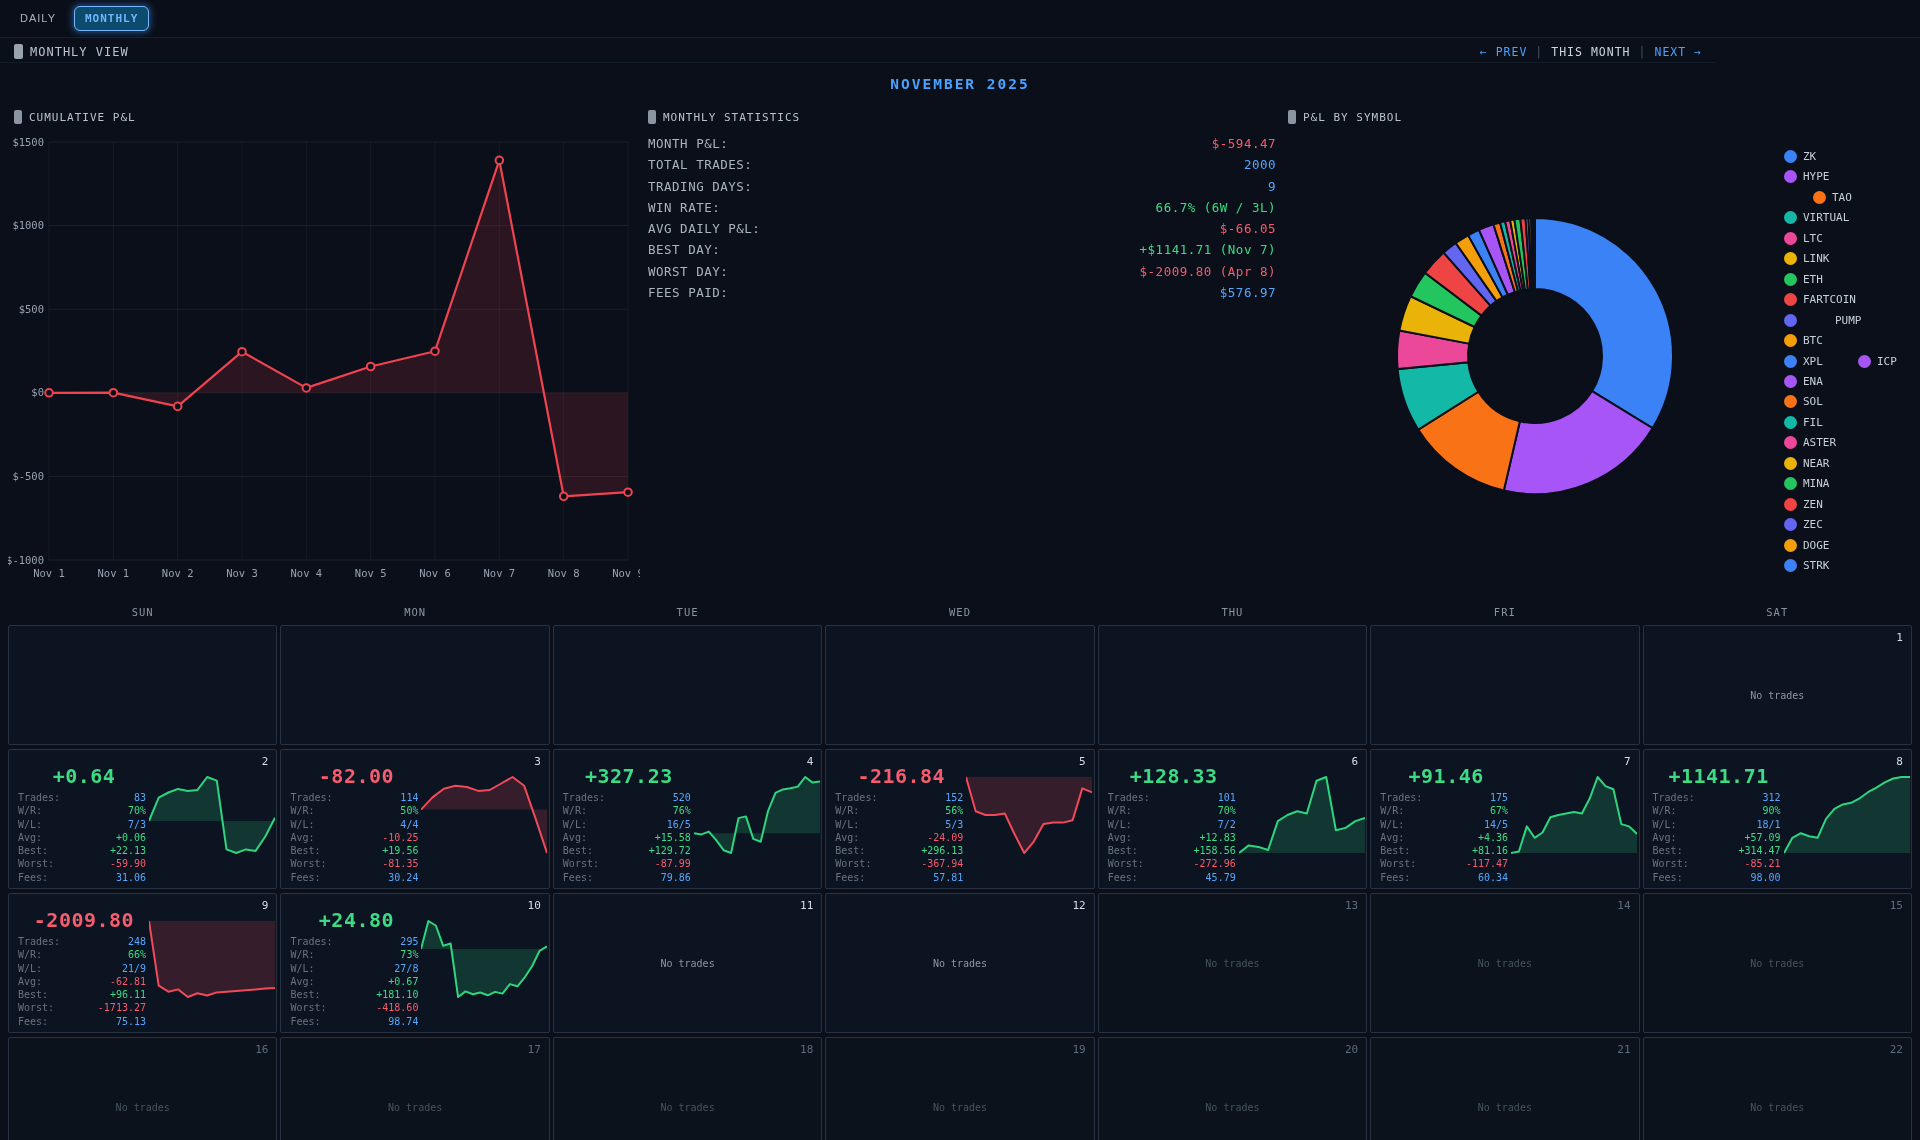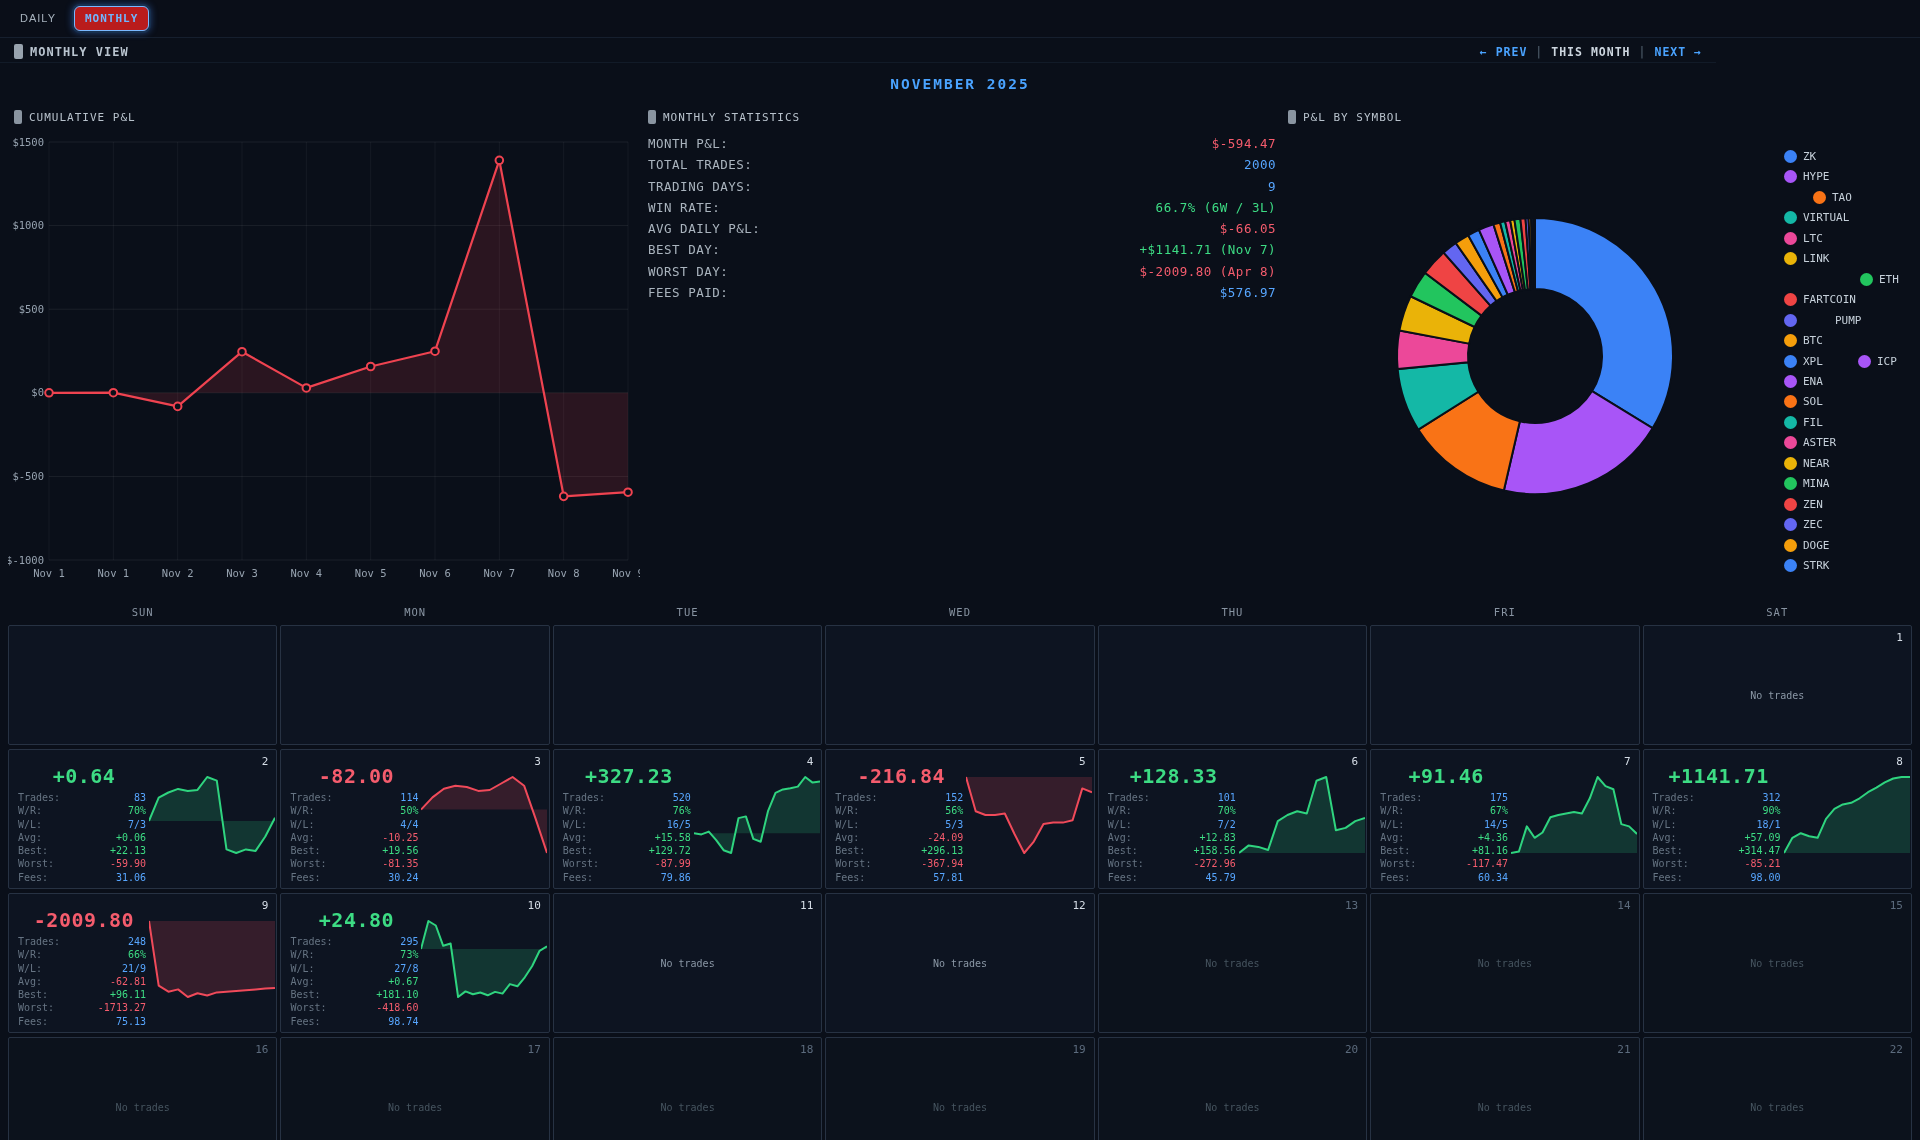--- a/index.html
+++ b/index.html
@@ -9,27 +9,27 @@
     font-family:"DejaVu Sans Mono","Liberation Mono",monospace;
     position:relative;
   }
   
   .tabbar { position:absolute; left:0; top:0; width:1920px; height:38px;
             background:#0a0e18; border-bottom:1px solid #161f2e; }
   .tab-daily { position:absolute; left:20px; top:12px; font-size:11px; letter-spacing:1px;
                color:#a7b2bd; cursor:pointer; background:none; border:none;
                font-family:Liberation Sans, sans-serif; }
   .tab-monthly { position:absolute; left:74px; top:6px; font-size:11px; letter-spacing:1px;
-               color:#6fb6ff; font-weight:bold; background:#b91c1c;
+               color:#6fb6ff; font-weight:bold; background:#0c4a6e;
                border:1px solid #79b8ff; border-radius:6px; padding:5px 10px;
                box-shadow:0 0 0 2px #17304f, 0 0 7px 2px rgba(70,140,255,.40);
                cursor:pointer; font-family:inherit; }
   
   .headrow { position:absolute; left:0; top:39px; width:1716px; height:24px;
-             border-bottom:1px solid #121b28;font-weight:bold; }
+             border-bottom:1px solid #121b28; }
   .viewlabel { position:absolute; left:14px; top:5px; font-size:12px; letter-spacing:1px;
                color:#b9c4cf; display:flex; align-items:center; gap:7px; }
   .sq-icon { display:inline-block; width:9px; height:15px; background:#98a3ae;
              border-radius:2px; }
   .nav { position:absolute; right:14px; top:6px; font-size:11.5px; letter-spacing:1px; }
   .nav .lnk { color:#4aa3ff; cursor:pointer; }
   .nav .cur { color:#cdd6df; cursor:pointer; }
   .nav .sep { color:#44525f; padding:0 8px; }
   
   .month-title { position:absolute; left:0; top:76px; width:1920px; text-align:center;
@@ -229,21 +229,21 @@
       <span>VIRTUAL</span>
     </div>
     <div class="legend-item" style="left: 1784px; top: 231.8px;">
       <span class="legend-dot" style="background: rgb(236, 72, 153);"></span>
       <span>LTC</span>
     </div>
     <div class="legend-item" style="left: 1784px; top: 252.25px;">
       <span class="legend-dot" style="background: rgb(234, 179, 8);"></span>
       <span>LINK</span>
     </div>
-    <div class="legend-item" style="left: 1860px; top: 272.7px;">
+    <div class="legend-item" style="left: 1784px; top: 272.7px;">
       <span class="legend-dot" style="background: rgb(34, 197, 94);"></span>
       <span>ETH</span>
     </div>
     <div class="legend-item" style="left: 1784px; top: 293.15px;">
       <span class="legend-dot" style="background: rgb(239, 68, 68);"></span>
       <span>FARTCOIN</span>
     </div>
     <div class="legend-item" style="left: 1784px; top: 313.6px; gap: 38px;">
       <span class="legend-dot" style="background: rgb(99, 102, 241);"></span>
       <span>PUMP</span>

